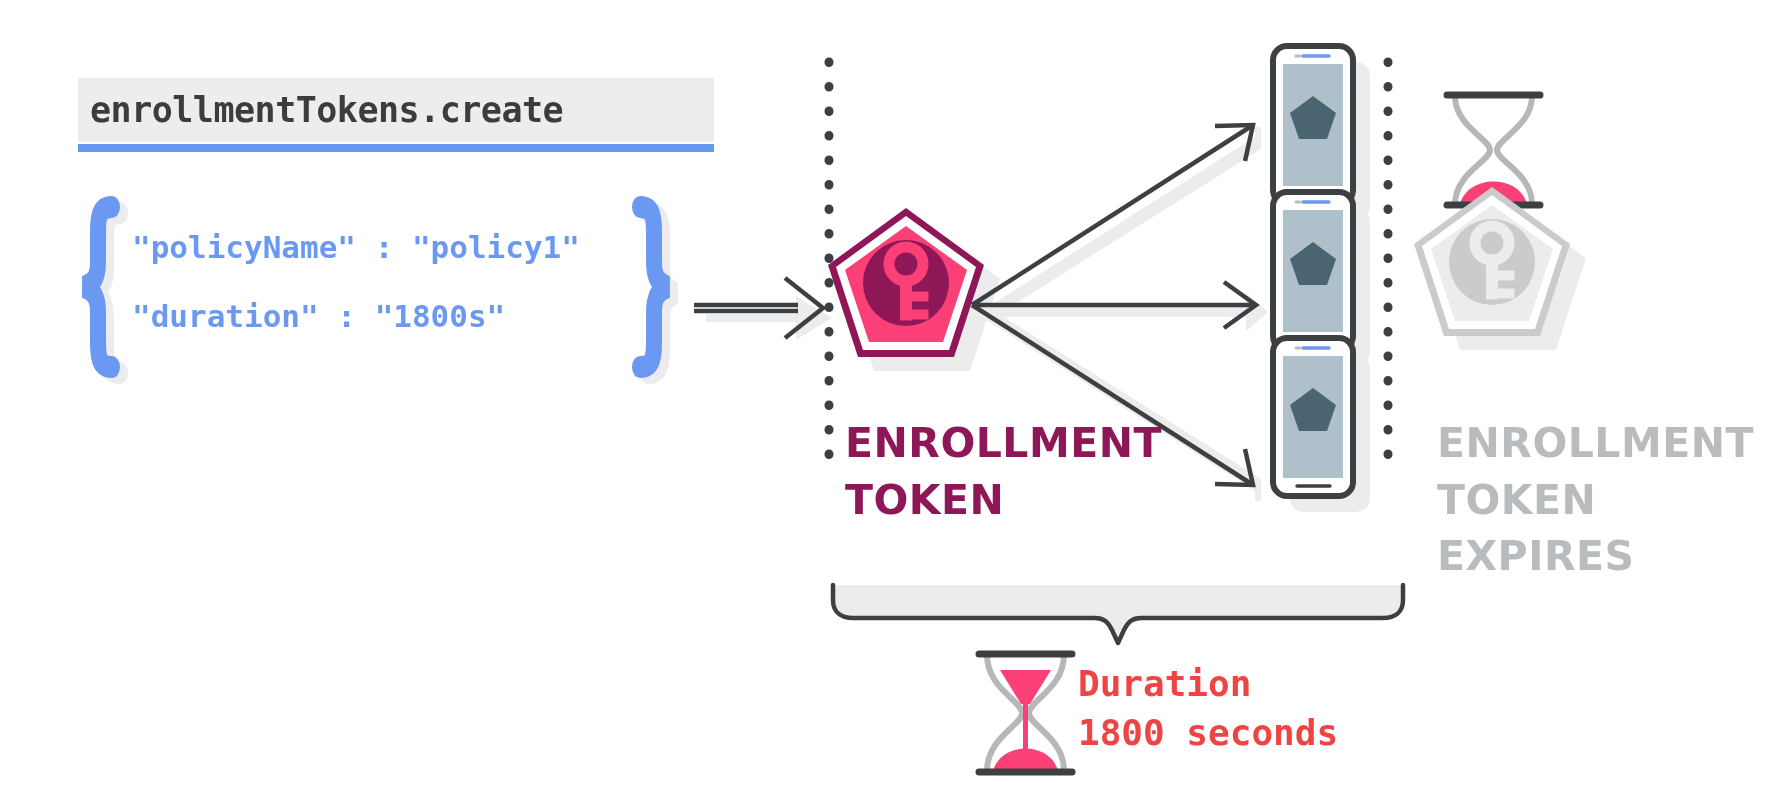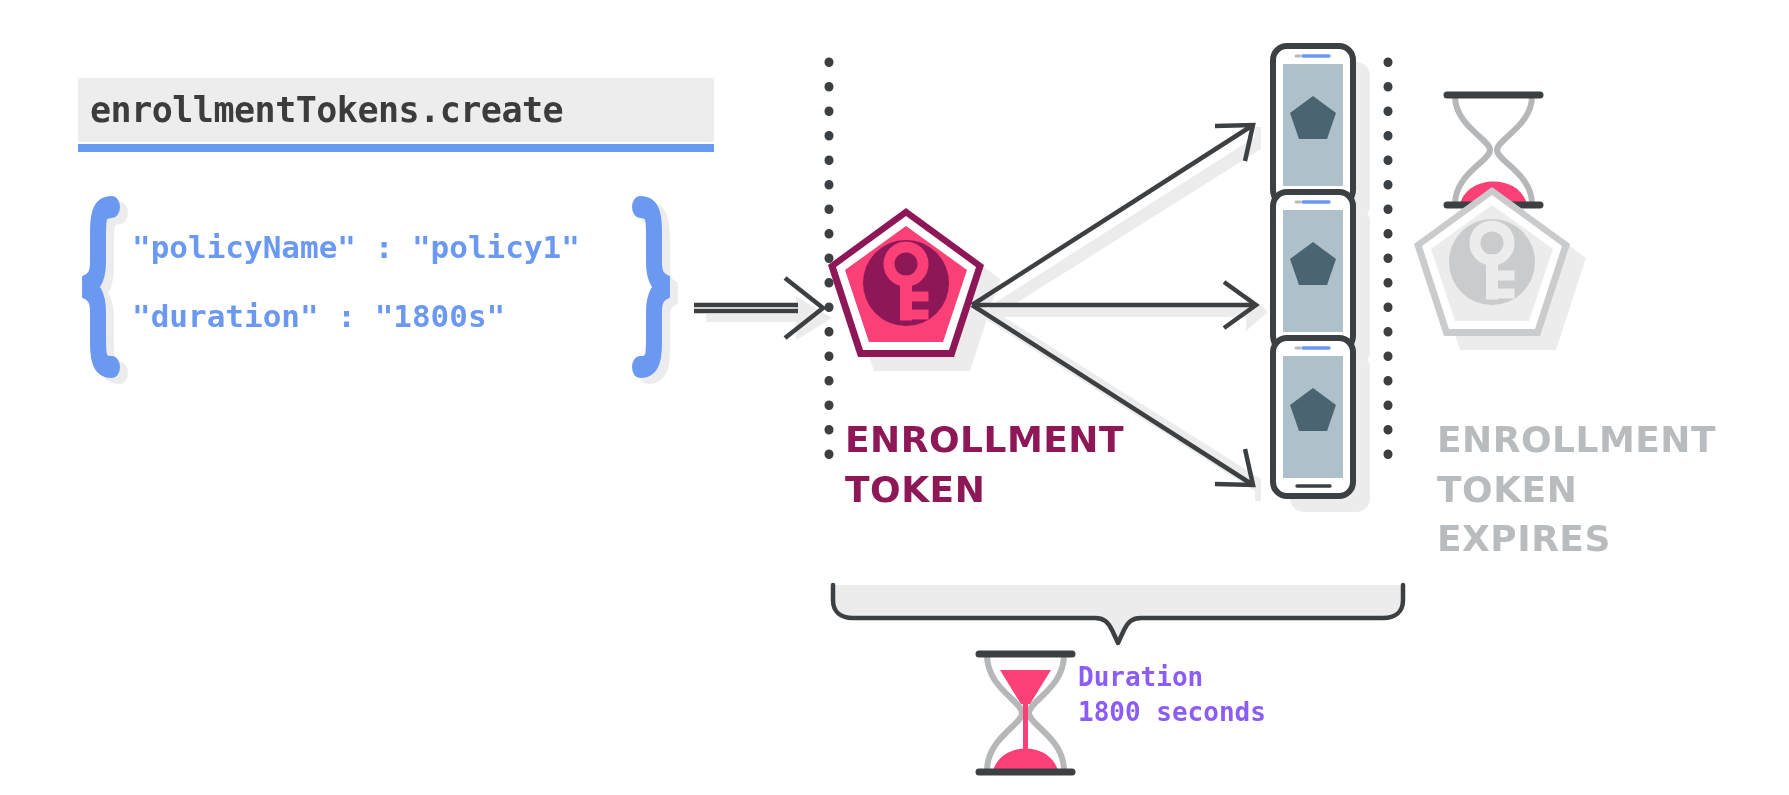--- a/index.html
+++ b/index.html
@@ -69,21 +69,21 @@
     white-space: pre;
     line-height: 1;
     margin-bottom: 38px;
   }
 
   
   .flow-label {
     position: absolute;
     font-family: "DejaVu Sans", "Liberation Sans", sans-serif;
     font-weight: bold;
-    font-size: 36px;
+    font-size: 41px;
     letter-spacing: 0.5px;
     line-height: 1.38;
     white-space: pre-line;
   }
   #token-label {
     left: 845px;
     top: 415px;
     color: #8e1757;
   }
   #expire-label {
@@ -92,22 +92,22 @@
     color: #b9bcbe;
   }
 
   
   .duration-caption {
     position: absolute;
     left: 1078px;
     top: 660px;
     font-family: "DejaVu Sans Mono", "Liberation Mono", monospace;
     font-weight: bold;
-    font-size: 26px;
-    color: #8b5cf6;
+    font-size: 36px;
+    color: #ef4444;
     line-height: 1.35;
     white-space: pre-line;
   }
 </style>
 </head>
 <body>
 
 <div id="canvas">
 
   <svg id="diagram-svg" viewBox="0 0 1789 795">

